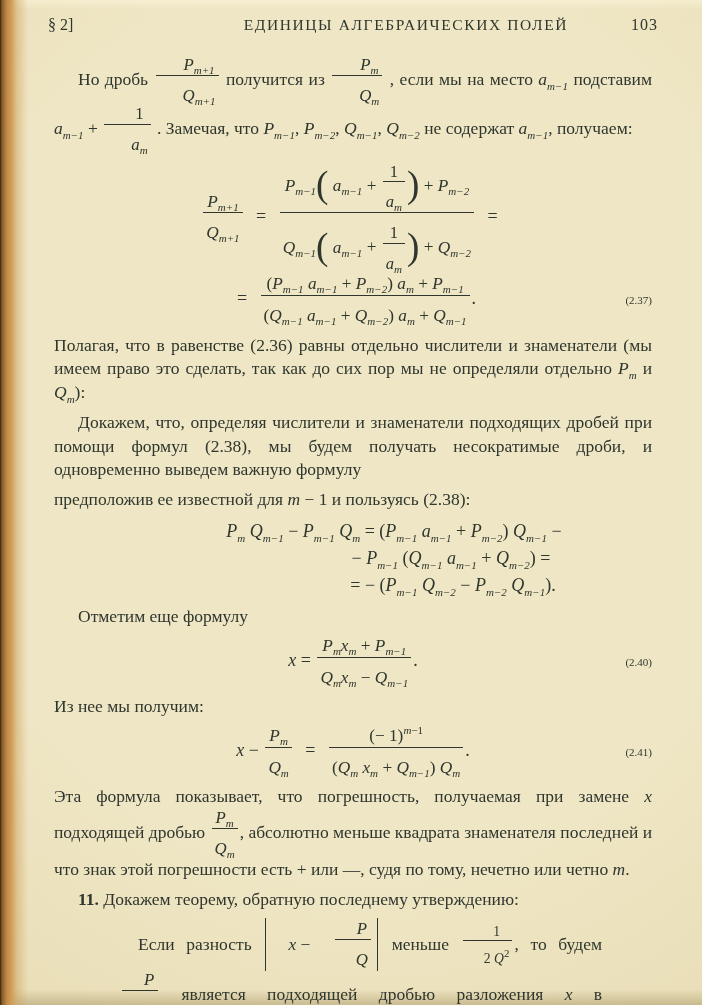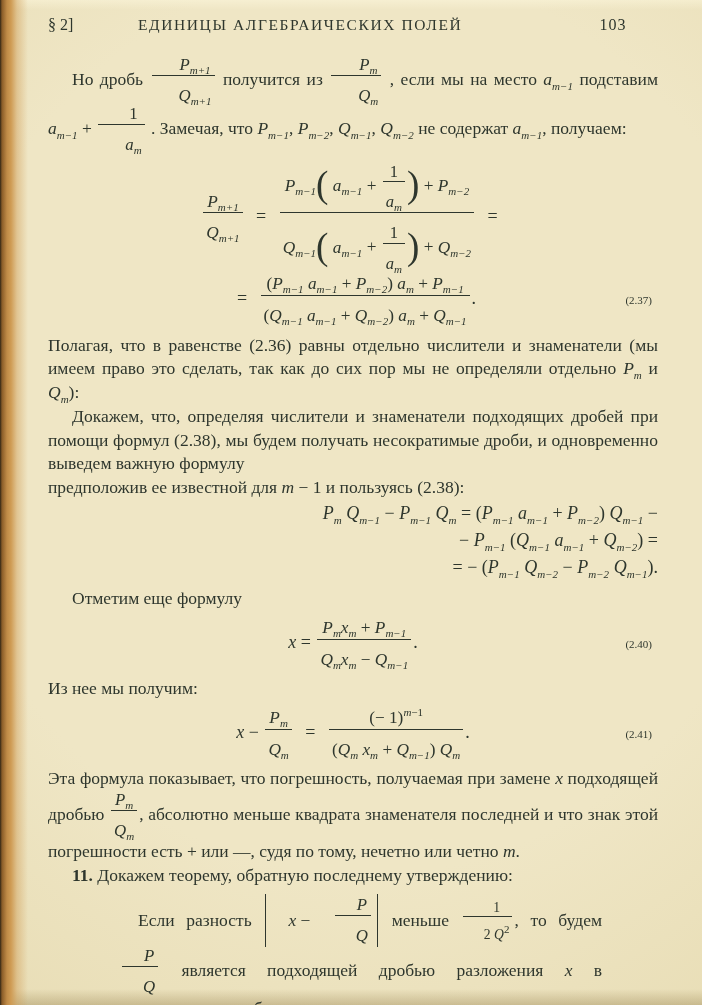--- a/index.html
+++ b/index.html
@@ -9,41 +9,41 @@
     background-image:
       linear-gradient(90deg,#302515 0px,#8a5c28 2px,#c08b47 7px,#cf9c55 11px,rgba(207,156,85,.45) 17px,rgba(207,156,85,0) 28px),
       linear-gradient(0deg,rgba(140,118,66,.35) 0px,rgba(140,118,66,0) 16px),
       linear-gradient(180deg,rgba(255,250,225,.45) 0px,rgba(255,250,225,0) 10px),
       radial-gradient(120% 90% at 52% 42%, #efe6c5 50%, #e8ddb5 80%, #ded1a4 100%);
     font-family:"Liberation Serif",serif;color:#2e362d;
   }
   .content{position:absolute;left:48px;right:44px;top:16px;}
   .hdr{display:flex;align-items:baseline;font-size:16px;margin-bottom:22px;}
   .hdr .sec{width:90px;}
-  .hdr .title{flex:1;text-align:left;letter-spacing:1.6px;font-size:15.5px;}
-  .hdr .pg{width:90px;text-align:center;letter-spacing:1px;font-family:Liberation Serif, serif;}
-  p{margin:0;font-size:17.5px;line-height:1.36;text-align:justify;}
+  .hdr .title{flex:1;text-align:right;letter-spacing:1.6px;font-size:15.5px;}
+  .hdr .pg{width:90px;text-align:right;letter-spacing:1px;font-family:Liberation Serif, serif;}
+  p{margin:6px;font-size:17.5px;line-height:1.36;text-align:justify;}
   p.ind{text-indent:24px;}
   p.sp{margin-top:6px;}
   i{font-style:italic;}
   sub{font-size:11px;line-height:0;}
   sup{font-size:11px;line-height:0;}
   
   .fr{display:inline-block;vertical-align:middle;text-align:center;line-height:1.08;padding:0 2px;font-size:0.96em;}
   .fr .n{display:block;padding:0 3px 1px;}
   .fr .d{display:block;border-top:1.3px solid #2e362d;padding:11px 3px 0;}
   .fr.small{font-size:0.78em;line-height:1.05;}
   .bp{font-size:2.15em;font-weight:200;line-height:0;vertical-align:middle;position:relative;top:-2px;}
   .abs{display:inline-flex;align-items:center;border-left:1.4px solid #2e362d;border-right:1.4px solid #2e362d;padding:2px 4px;margin:0 2px;}
   
   .eq{position:relative;text-align:center;font-size:18px;margin:8px 0;}
   .eq .tag{position:absolute;right:6px;top:50%;transform:translateY(-50%);font-size:11px;}
   .eqrow{position:relative;margin:2px 0;}
   .op{margin:0 7px;}
-  .deriv div{text-align:right;font-size:18px;line-height:1.5;}
+  .deriv div{text-align:center;font-size:18px;line-height:1.5;}
   .d1{padding-left:82px;}
   .d2{padding-left:196px;}
   .d3{padding-left:200px;}
   .thm{margin:6px 56px 0 72px;text-indent:18px;}
 </style>
 </head>
 <body>
 
 <div class="page">
   <div class="content">

